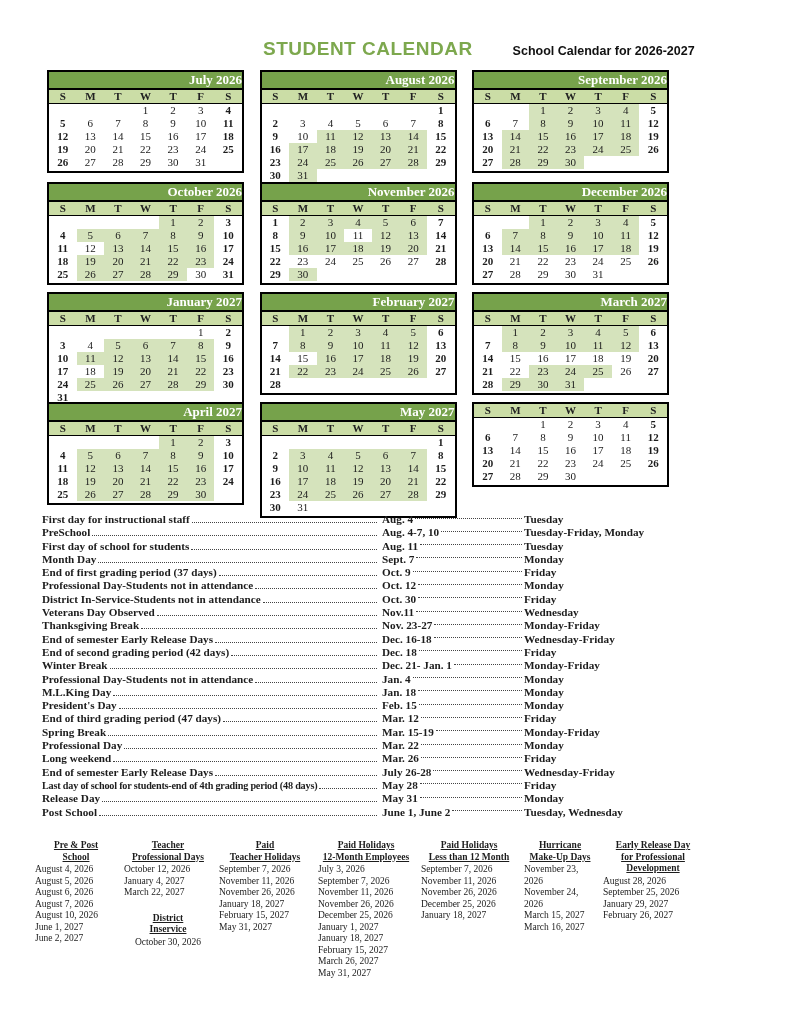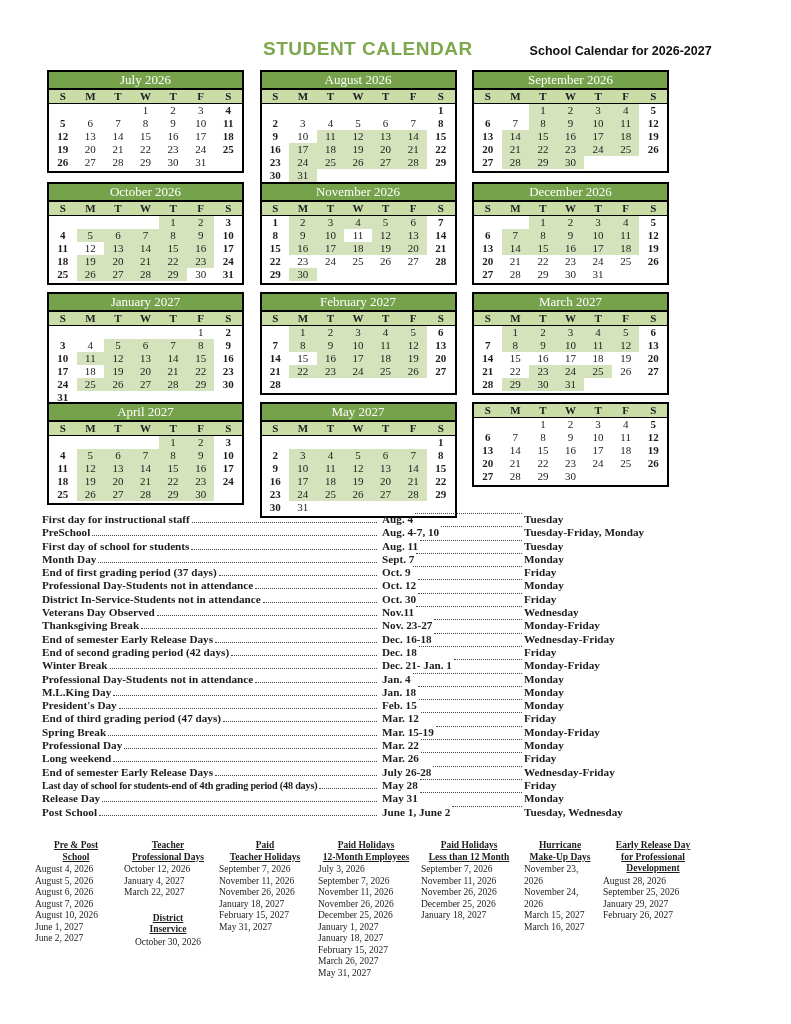--- a/index.html
+++ b/index.html
@@ -2,41 +2,41 @@
 <html><head>
 <meta charset="utf-8">
 <style>
   html,body{margin:0;padding:0;background:#ffffff;}
   .page{position:relative;width:791px;height:1024px;background:#fff;overflow:hidden;
         font-family:"Liberation Serif",serif;color:#1c1c1c;}
   
   .page-header{position:absolute;top:38px;left:0;width:100%;display:flex;align-items:baseline;}
   .main-title{margin-left:263px;font-family:"Liberation Sans",sans-serif;font-weight:bold;
               font-size:19px;letter-spacing:.5px;color:#7dA84e;color:#7da84e;}
-  .sub-title{margin-left:57px;font-family:"Liberation Sans",sans-serif;font-size:12.5px;
+  .sub-title{margin-left:40px;font-family:"Liberation Sans",sans-serif;font-size:12.5px;
              font-weight:600;color:#111;}
   
   .calendars{position:absolute;top:70px;left:47px;display:grid;
              grid-template-columns:repeat(3,197px);column-gap:15.5px;
              grid-template-rows:112px 110px 110px auto;align-items:start;}
   .month-card{border:2px solid #000;background:#fff;box-sizing:border-box;width:197px;}
-  .month-header{background:#76a24b;color:#fff;font-weight:normal;font-size:13px;
-                text-align:center;line-height:16px;border-bottom:2px solid #000;}
+  .month-header{background:#76a24b;color:#fff;font-weight:bold;font-size:13px;
+                text-align:right;line-height:16px;border-bottom:2px solid #000;}
   .weekday-row{display:grid;grid-template-columns:repeat(7,1fr);background:#cbdda6;
                border-bottom:1.5px solid #000;}
   .wd{text-align:center;font-weight:bold;font-size:11px;line-height:13px;color:#222;}
   .day-grid{display:grid;grid-template-columns:repeat(7,1fr);padding-bottom:2px;}
   .day{text-align:center;font-size:11px;line-height:13px;height:13px;}
   .day.we{font-weight:bold;}
   .day.hl{background:#d5e3bc;}
   
   .key-dates{position:absolute;top:513px;left:42px;width:660px;}
   .kd-row{display:flex;align-items:baseline;height:13.3px;font-size:11.2px;font-weight:bold;}
   .kd-evcell{display:flex;align-items:baseline;width:337px;flex:0 0 337px;}
-  .kd-datecell{display:flex;align-items:flex-start;width:145px;flex:0 0 145px;padding-left:3px;box-sizing:border-box;}
+  .kd-datecell{display:flex;align-items:center;width:145px;flex:0 0 145px;padding-left:3px;box-sizing:border-box;}
   .kd-event,.kd-date{white-space:nowrap;}
   .kd-row.small .kd-event{font-size:10.2px;letter-spacing:-.2px;}
   .leader{flex:1 1 auto;border-bottom:1.3px dotted #444;margin:0 2px 2px 2px;min-width:0;}
   .kd-day{white-space:nowrap;}
   
   .footer{position:absolute;top:840px;left:35px;display:flex;gap:7px;
           font-size:9.5px;line-height:11.5px;}
   .fcol{flex:0 0 auto;}
   .fcol.c1{width:82px;}  .fcol.c2{width:88px;}  .fcol.c3{width:92px;}
   .fcol.c4{width:96px;}  .fcol.c5{width:96px;}  .fcol.c6{width:72px;}

